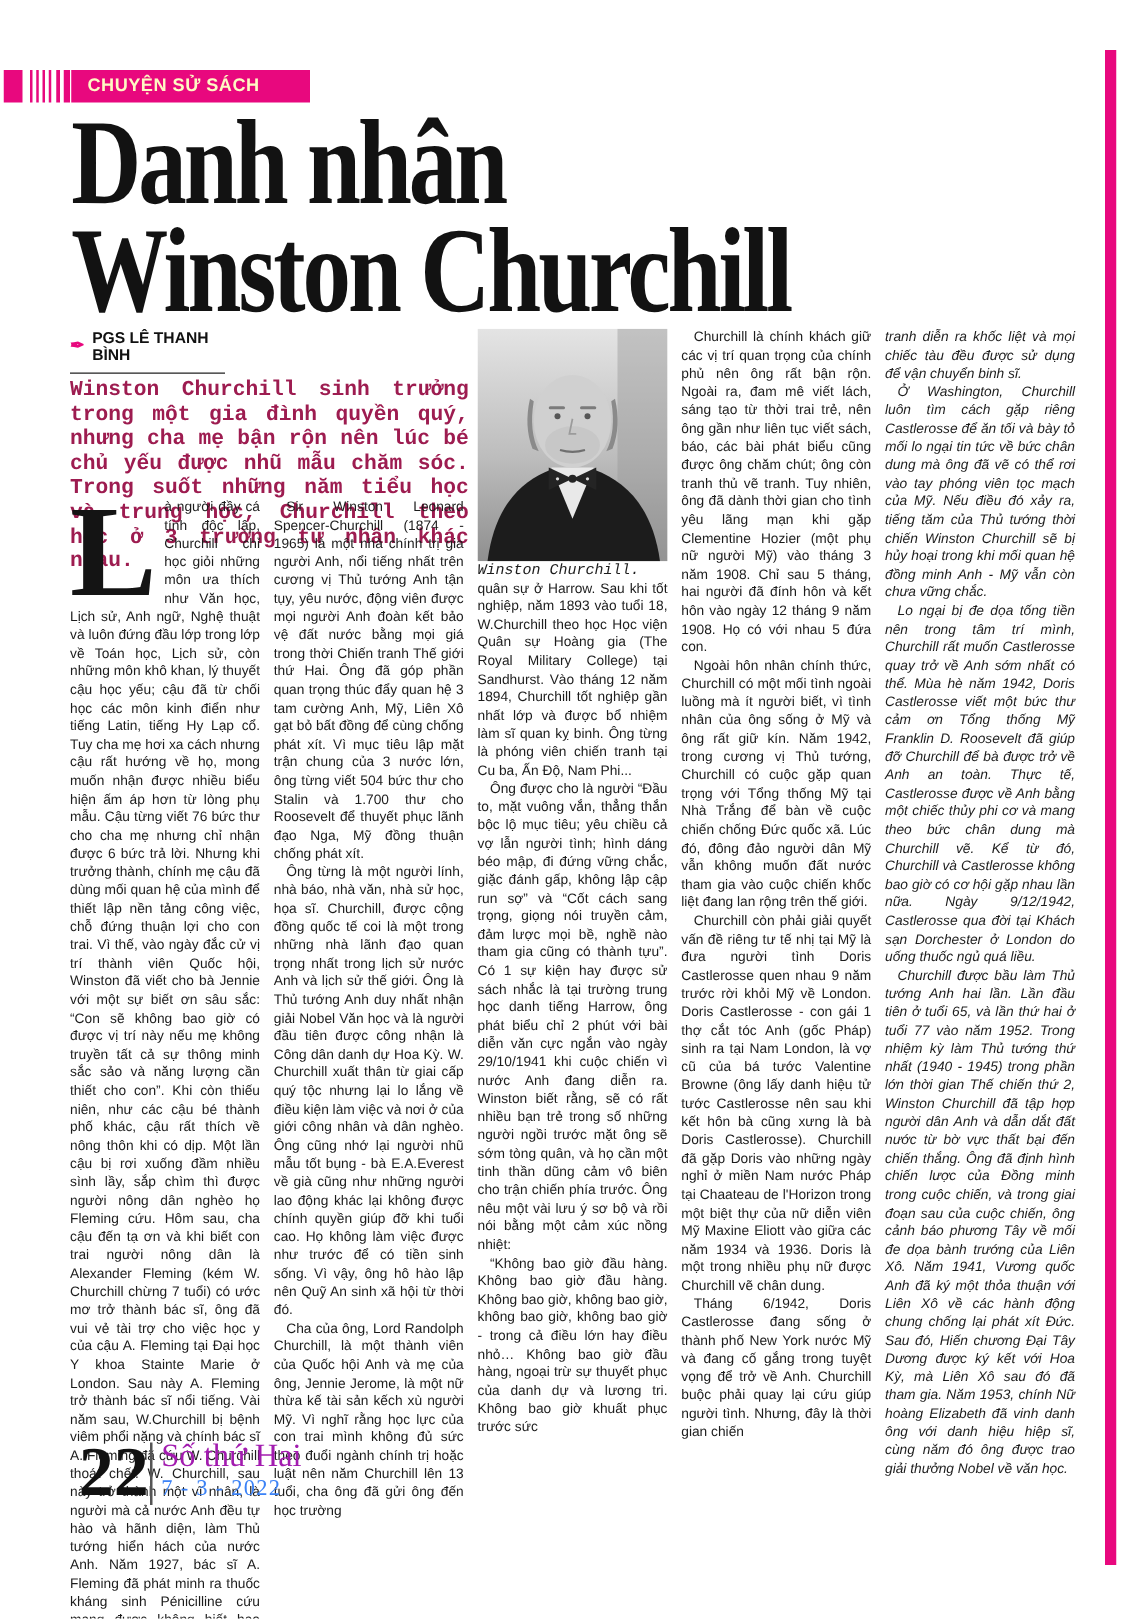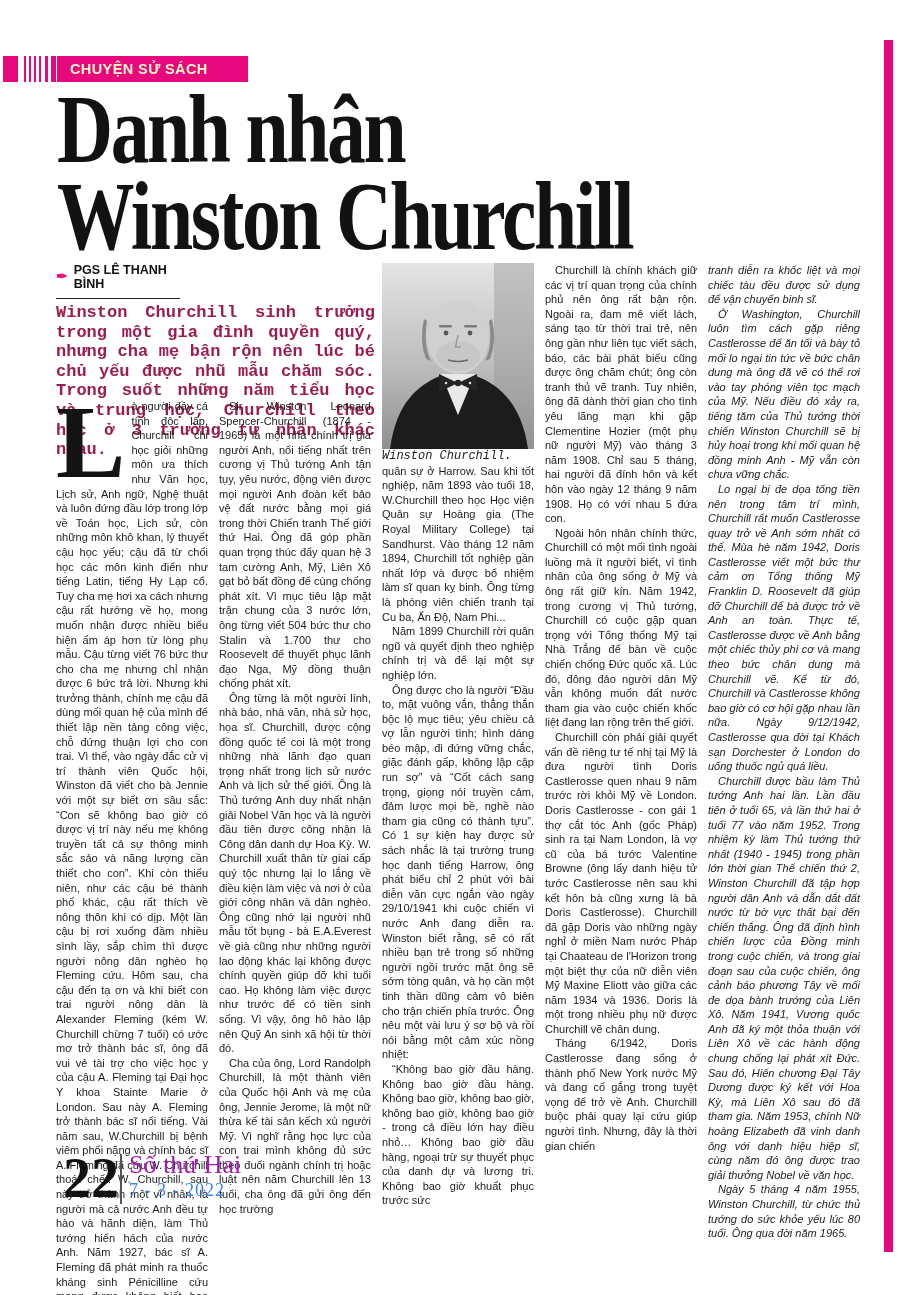--- a/index.html
+++ b/index.html
@@ -115,38 +115,36 @@
       <path d="M76 72 L73.5 84 L79 84" stroke="#9b9b9b" stroke-width="1.4" fill="none"></path>
       <path d="M66 97 Q76 100 86 97" stroke="#6f6f6f" stroke-width="1.7" fill="none"></path>
       <path d="M76 120 L57 111 L57 129 Z" fill="#242424"></path>
       <path d="M76 120 L95 111 L95 129 Z" fill="#242424"></path>
       <circle cx="76" cy="120" r="3.2" fill="#242424"></circle>
       <circle cx="64" cy="120" r="1.3" fill="#dddddd"></circle>
       <circle cx="88" cy="120" r="1.3" fill="#dddddd"></circle>
     </svg>
     <p class="photo-caption">Winston Churchill.</p>
     <p>quân sự ở Harrow. Sau khi tốt nghiệp, năm 1893 vào tuổi 18, W.Churchill theo học Học viện Quân sự Hoàng gia (The Royal Military College) tại Sandhurst. Vào tháng 12 năm 1894, Churchill tốt nghiệp gần nhất lớp và được bổ nhiệm làm sĩ quan kỵ binh. Ông từng là phóng viên chiến tranh tại Cu ba, Ấn Độ, Nam Phi...</p>
-    <p class="indent">Năm 1899 Churchill rời quân ngũ và quyết định theo nghiệp chính trị và để lại một sự nghiệp lớn.</p>
     <p class="indent">Ông được cho là người “Đầu to, mặt vuông vắn, thẳng thắn bộc lộ mục tiêu; yêu chiều cả vợ lẫn người tình; hình dáng béo mập, đi đứng vững chắc, giặc đánh gấp, không lập cập run sợ” và “Cốt cách sang trọng, giọng nói truyền cảm, đảm lược mọi bề, nghề nào tham gia cũng có thành tựu”. Có 1 sự kiện hay được sử sách nhắc là tại trường trung học danh tiếng Harrow, ông phát biểu chỉ 2 phút với bài diễn văn cực ngắn vào ngày 29/10/1941 khi cuộc chiến vì nước Anh đang diễn ra. Winston biết rằng, sẽ có rất nhiều bạn trẻ trong số những người ngồi trước mặt ông sẽ sớm tòng quân, và họ cần một tinh thần dũng cảm vô biên cho trận chiến phía trước. Ông nêu một vài lưu ý sơ bộ và rồi nói bằng một cảm xúc nồng nhiệt:</p>
     <p class="indent">“Không bao giờ đầu hàng. Không bao giờ đầu hàng. Không bao giờ, không bao giờ, không bao giờ, không bao giờ - trong cả điều lớn hay điều nhỏ… Không bao giờ đầu hàng, ngoại trừ sự thuyết phục của danh dự và lương tri. Không bao giờ khuất phục trước sức</p>
   </div>
 
   <div class="col col-4">
     <p class="indent">Churchill là chính khách giữ các vị trí quan trọng của chính phủ nên ông rất bận rộn. Ngoài ra, đam mê viết lách, sáng tạo từ thời trai trẻ, nên ông gần như liên tục viết sách, báo, các bài phát biểu cũng được ông chăm chút; ông còn tranh thủ vẽ tranh. Tuy nhiên, ông đã dành thời gian cho tình yêu lãng mạn khi gặp Clementine Hozier (một phụ nữ người Mỹ) vào tháng 3 năm 1908. Chỉ sau 5 tháng, hai người đã đính hôn và kết hôn vào ngày 12 tháng 9 năm 1908. Họ có với nhau 5 đứa con.</p>
     <p class="indent">Ngoài hôn nhân chính thức, Churchill có một mối tình ngoài luồng mà ít người biết, vì tình nhân của ông sống ở Mỹ và ông rất giữ kín. Năm 1942, trong cương vị Thủ tướng, Churchill có cuộc gặp quan trọng với Tổng thống Mỹ tại Nhà Trắng để bàn về cuộc chiến chống Đức quốc xã. Lúc đó, đông đảo người dân Mỹ vẫn không muốn đất nước tham gia vào cuộc chiến khốc liệt đang lan rộng trên thế giới.</p>
     <p class="indent">Churchill còn phải giải quyết vấn đề riêng tư tế nhị tại Mỹ là đưa người tình Doris Castlerosse quen nhau 9 năm trước rời khỏi Mỹ về London. Doris Castlerosse - con gái 1 thợ cắt tóc Anh (gốc Pháp) sinh ra tại Nam London, là vợ cũ của bá tước Valentine Browne (ông lấy danh hiệu tử tước Castlerosse nên sau khi kết hôn bà cũng xưng là bà Doris Castlerosse). Churchill đã gặp Doris vào những ngày nghỉ ở miền Nam nước Pháp tại Chaateau de l'Horizon trong một biệt thự của nữ diễn viên Mỹ Maxine Eliott vào giữa các năm 1934 và 1936. Doris là một trong nhiều phụ nữ được Churchill vẽ chân dung.</p>
     <p class="indent">Tháng 6/1942, Doris Castlerosse đang sống ở thành phố New York nước Mỹ và đang cố gắng trong tuyệt vọng để trở về Anh. Churchill buộc phải quay lại cứu giúp người tình. Nhưng, đây là thời gian chiến</p>
   </div>
 
   <div class="col col-5">
     <p>tranh diễn ra khốc liệt và mọi chiếc tàu đều được sử dụng để vận chuyển binh sĩ.</p>
     <p class="indent">Ở Washington, Churchill luôn tìm cách gặp riêng Castlerosse để ăn tối và bày tỏ mối lo ngại tin tức về bức chân dung mà ông đã vẽ có thể rơi vào tay phóng viên tọc mạch của Mỹ. Nếu điều đó xảy ra, tiếng tăm của Thủ tướng thời chiến Winston Churchill sẽ bị hủy hoại trong khi mối quan hệ đồng minh Anh - Mỹ vẫn còn chưa vững chắc.</p>
     <p class="indent">Lo ngại bị đe dọa tống tiền nên trong tâm trí mình, Churchill rất muốn Castlerosse quay trở về Anh sớm nhất có thể. Mùa hè năm 1942, Doris Castlerosse viết một bức thư cảm ơn Tổng thống Mỹ Franklin D. Roosevelt đã giúp đỡ Churchill để bà được trở về Anh an toàn. Thực tế, Castlerosse được về Anh bằng một chiếc thủy phi cơ và mang theo bức chân dung mà Churchill vẽ. Kể từ đó, Churchill và Castlerosse không bao giờ có cơ hội gặp nhau lần nữa. Ngày 9/12/1942, Castlerosse qua đời tại Khách sạn Dorchester ở London do uống thuốc ngủ quá liều.</p>
     <p class="indent">Churchill được bầu làm Thủ tướng Anh hai lần. Lần đầu tiên ở tuổi 65, và lần thứ hai ở tuổi 77 vào năm 1952. Trong nhiệm kỳ làm Thủ tướng thứ nhất (1940 - 1945) trong phần lớn thời gian Thế chiến thứ 2, Winston Churchill đã tập hợp người dân Anh và dẫn dắt đất nước từ bờ vực thất bại đến chiến thắng. Ông đã định hình chiến lược của Đồng minh trong cuộc chiến, và trong giai đoạn sau của cuộc chiến, ông cảnh báo phương Tây về mối đe dọa bành trướng của Liên Xô. Năm 1941, Vương quốc Anh đã ký một thỏa thuận với Liên Xô về các hành động chung chống lại phát xít Đức. Sau đó, Hiến chương Đại Tây Dương được ký kết với Hoa Kỳ, mà Liên Xô sau đó đã tham gia. Năm 1953, chính Nữ hoàng Elizabeth đã vinh danh ông với danh hiệu hiệp sĩ, cùng năm đó ông được trao giải thưởng Nobel về văn học.</p>
-    <p class="indent">Ngày 5 tháng 4 năm 1955, Winston Churchill, từ chức thủ tướng do sức khỏe yếu lúc 80 tuổi. Ông qua đời năm 1965.</p>
   </div>
 
   <div class="page-number">22</div>
   <div class="footer-divider"></div>
   <div class="issue-name">Số thứ Hai</div>
   <div class="issue-date">7 - 3 - 2022</div>
 
   <div class="accent-bar"></div>
 
 </div>

